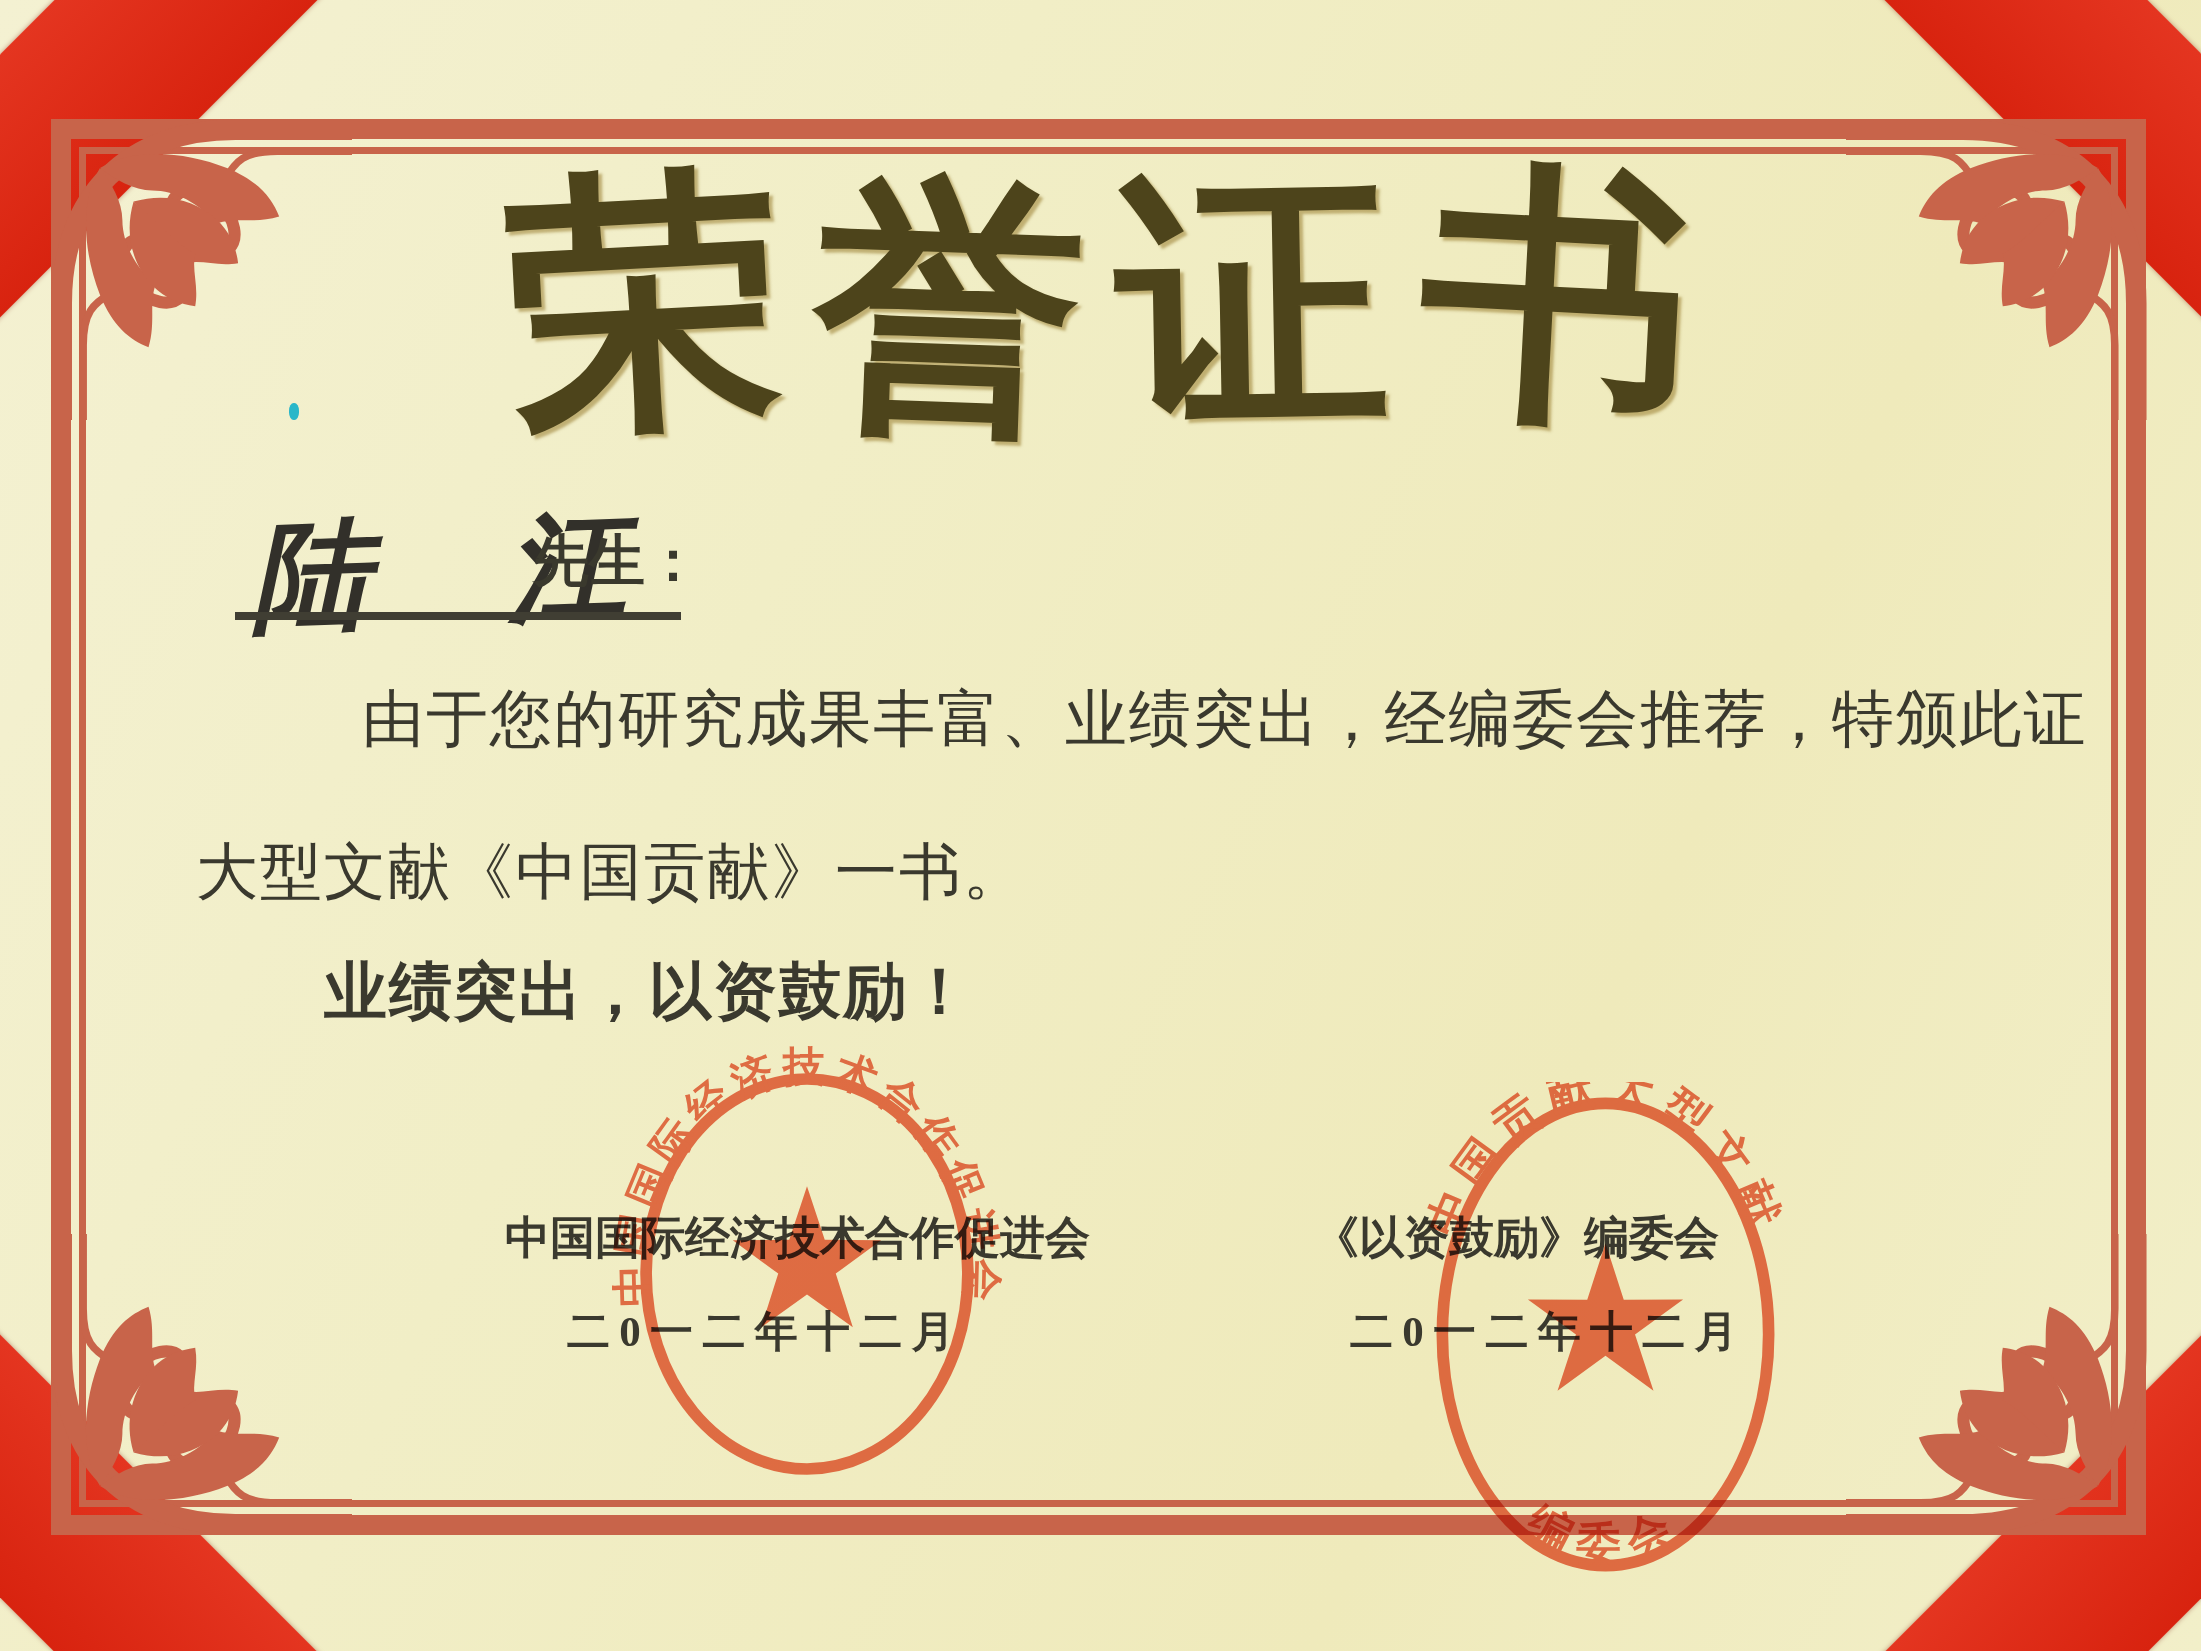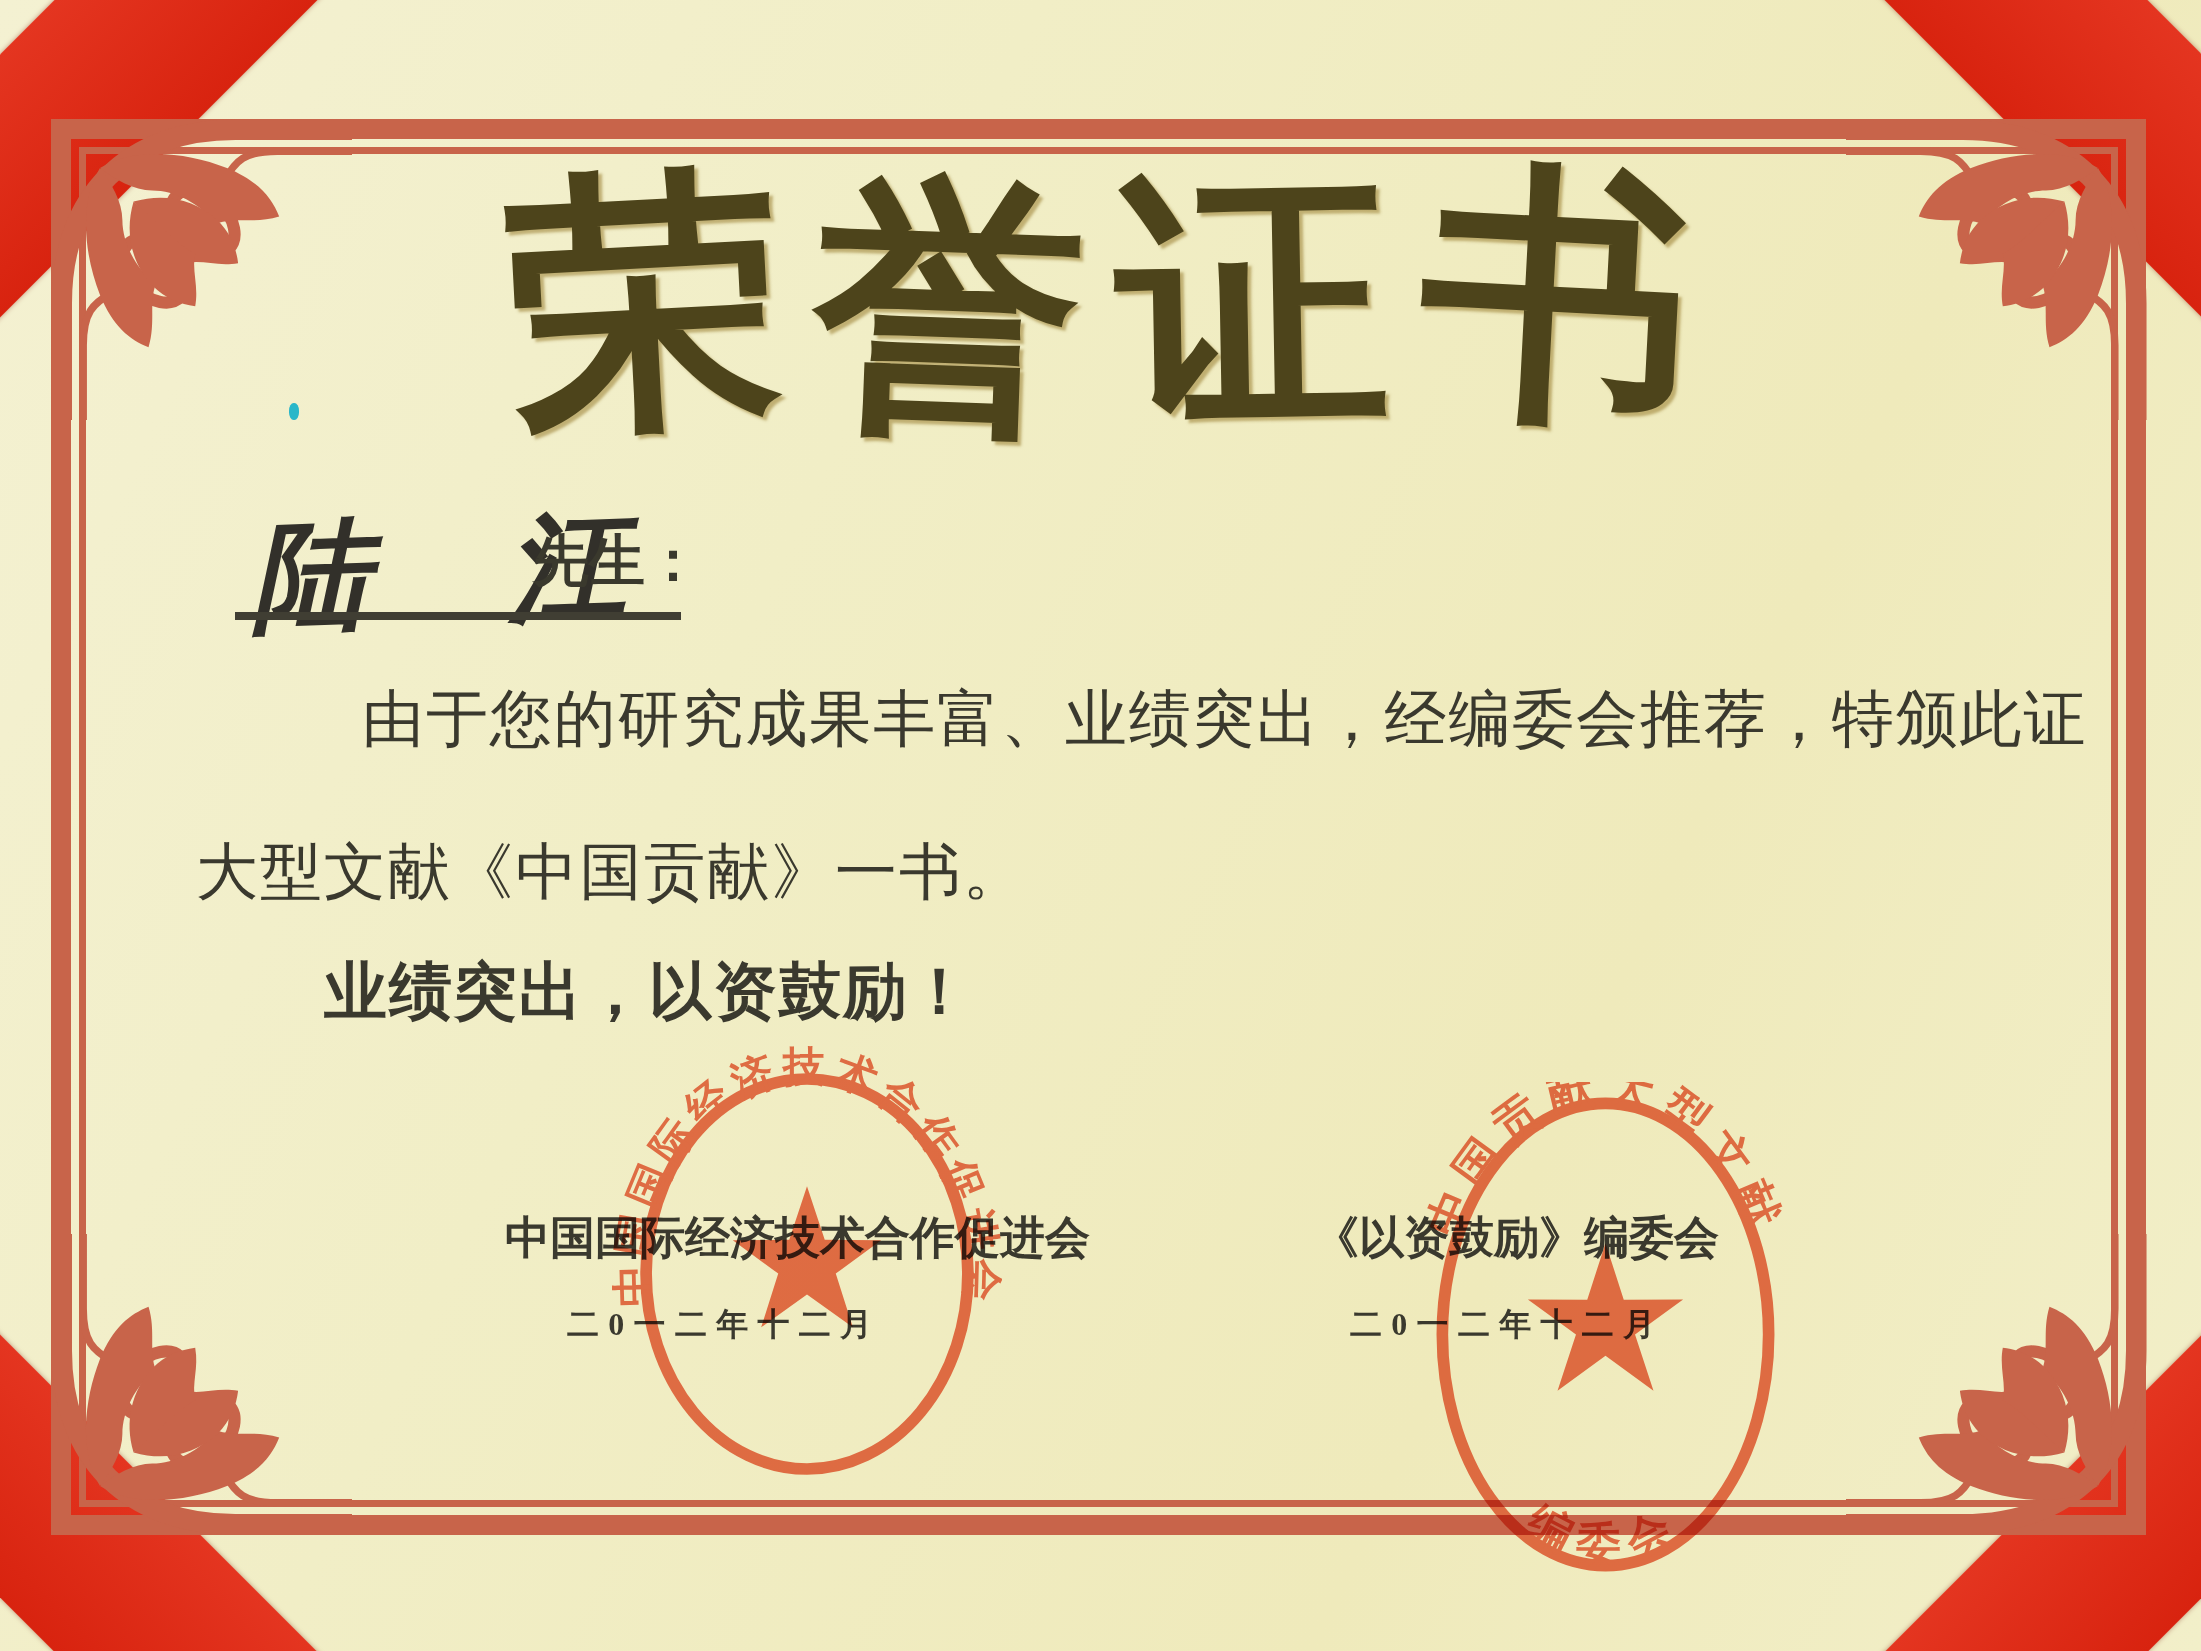--- a/index.html
+++ b/index.html
@@ -39,21 +39,21 @@
   .name-line{position:absolute;left:235px;top:612px;width:446px;height:8.4px;background:#403e33;}
   
   .bodyline{position:absolute;font-size:62px;font-weight:500;color:#3a392e;letter-spacing:1.9px;white-space:nowrap;}
   .l1{left:362px;top:677px;}
   .l2{left:172px;top:830px;margin-left:24px;}
   .l3{left:324px;top:949px;font-size:63px;font-weight:600;}
   
   .org{position:absolute;font-size:45px;font-weight:600;color:#3a392e;white-space:nowrap;}
   .org.left{left:505px;top:1208px;}
   .org.right{left:1314px;top:1208px;}
-  .date{position:absolute;font-size:32px;font-weight:600;color:#3a392e;letter-spacing:9.3px;white-space:nowrap;text-align:right;}
+  .date{position:absolute;font-size:43px;font-weight:600;color:#3a392e;letter-spacing:9.3px;white-space:nowrap;text-align:right;}
   .date.left{left:567px;top:1303px;}
   .date.right{left:1350px;top:1303px;}
   
   .seal{position:absolute;opacity:.8;mix-blend-mode:multiply;}
   .seal.left{left:612px;top:1040px;width:390px;height:468px;}
   .seal.right{left:1411px;top:1082px;width:389px;height:505px;}
   .artifact{position:absolute;left:289px;top:403px;width:10.3px;height:17px;background:#2ab7c9;border-radius:45%;}
   .hidden-defs{position:absolute;width:0;height:0;overflow:hidden;}
 </style>
 </head>

